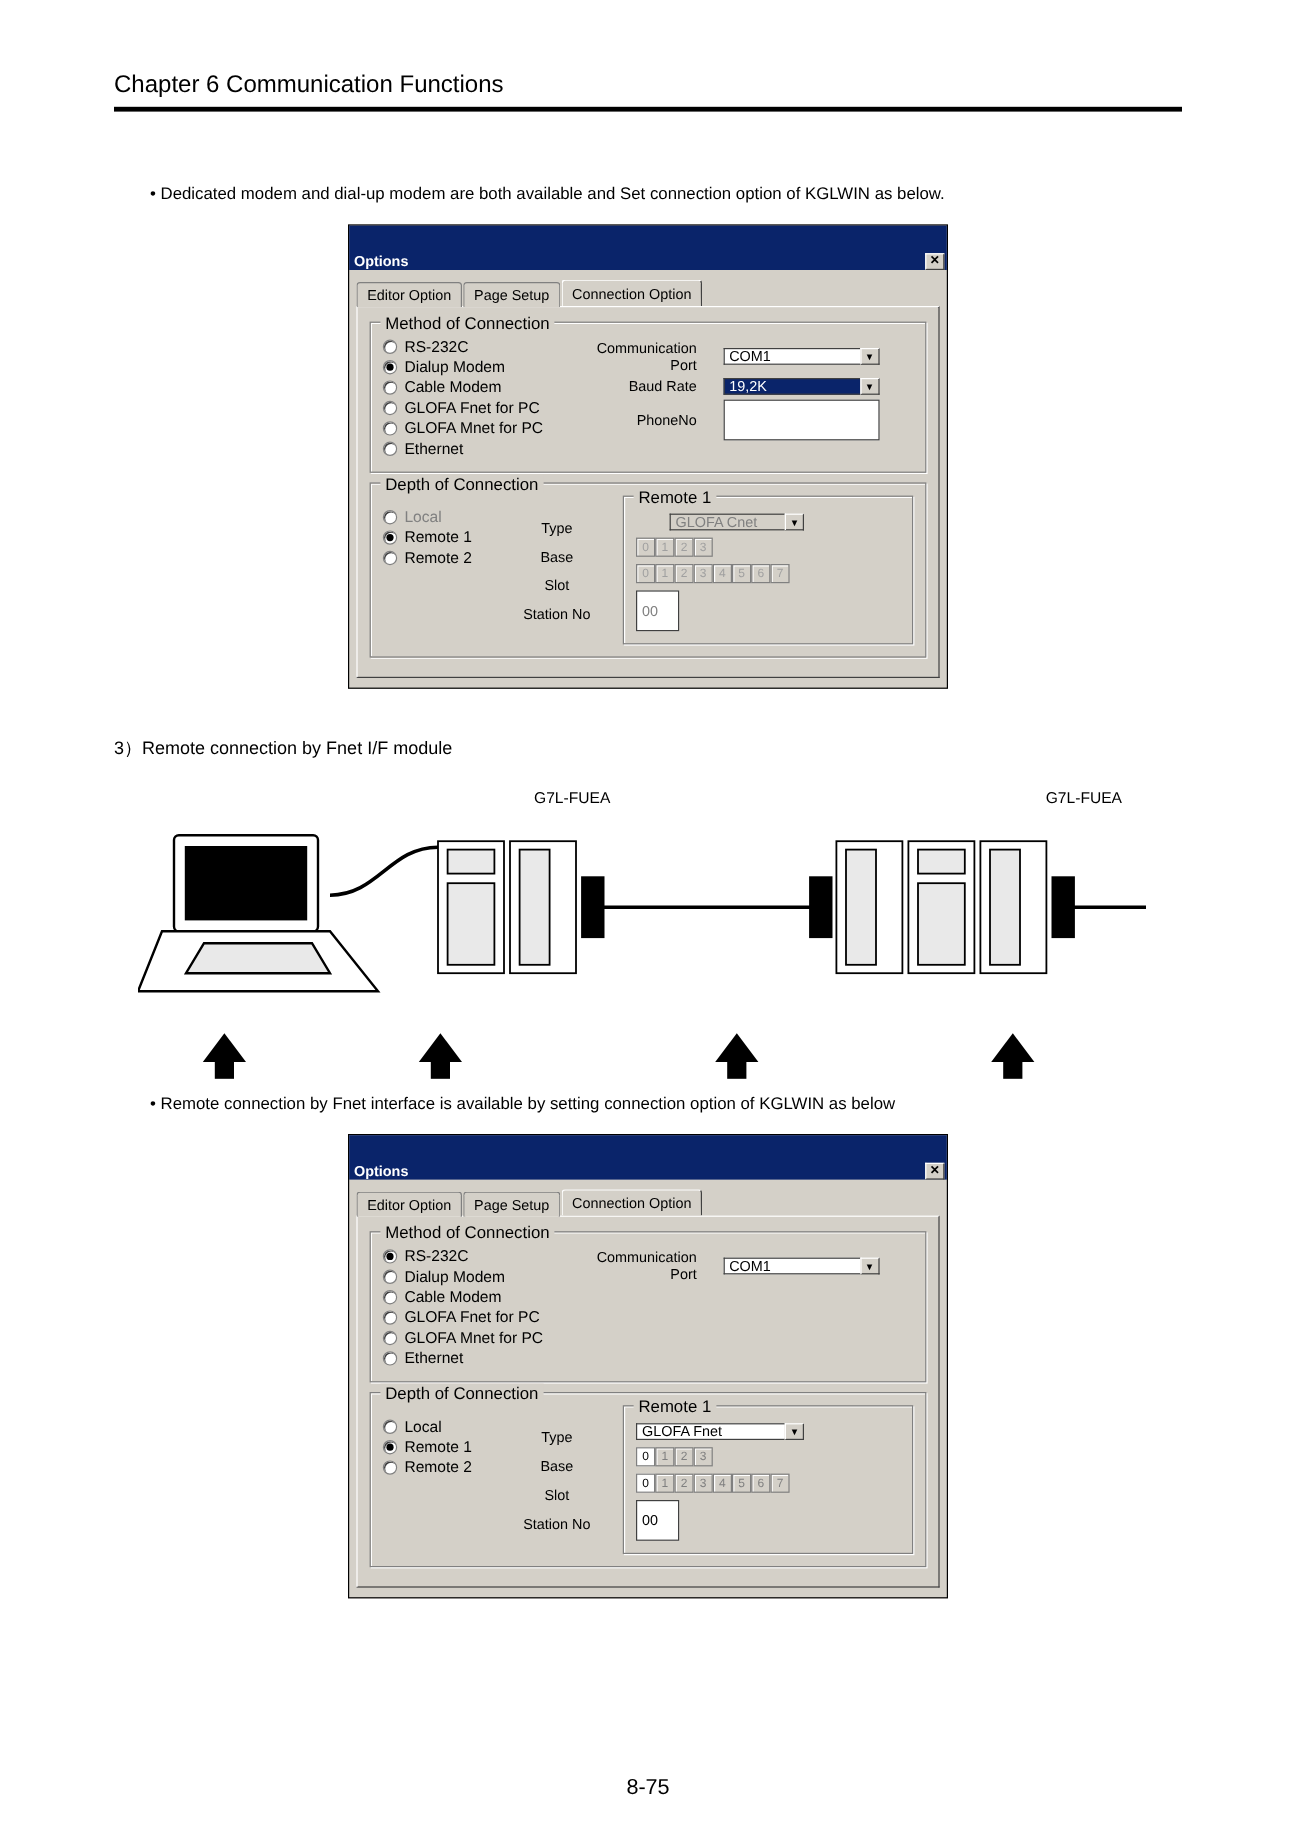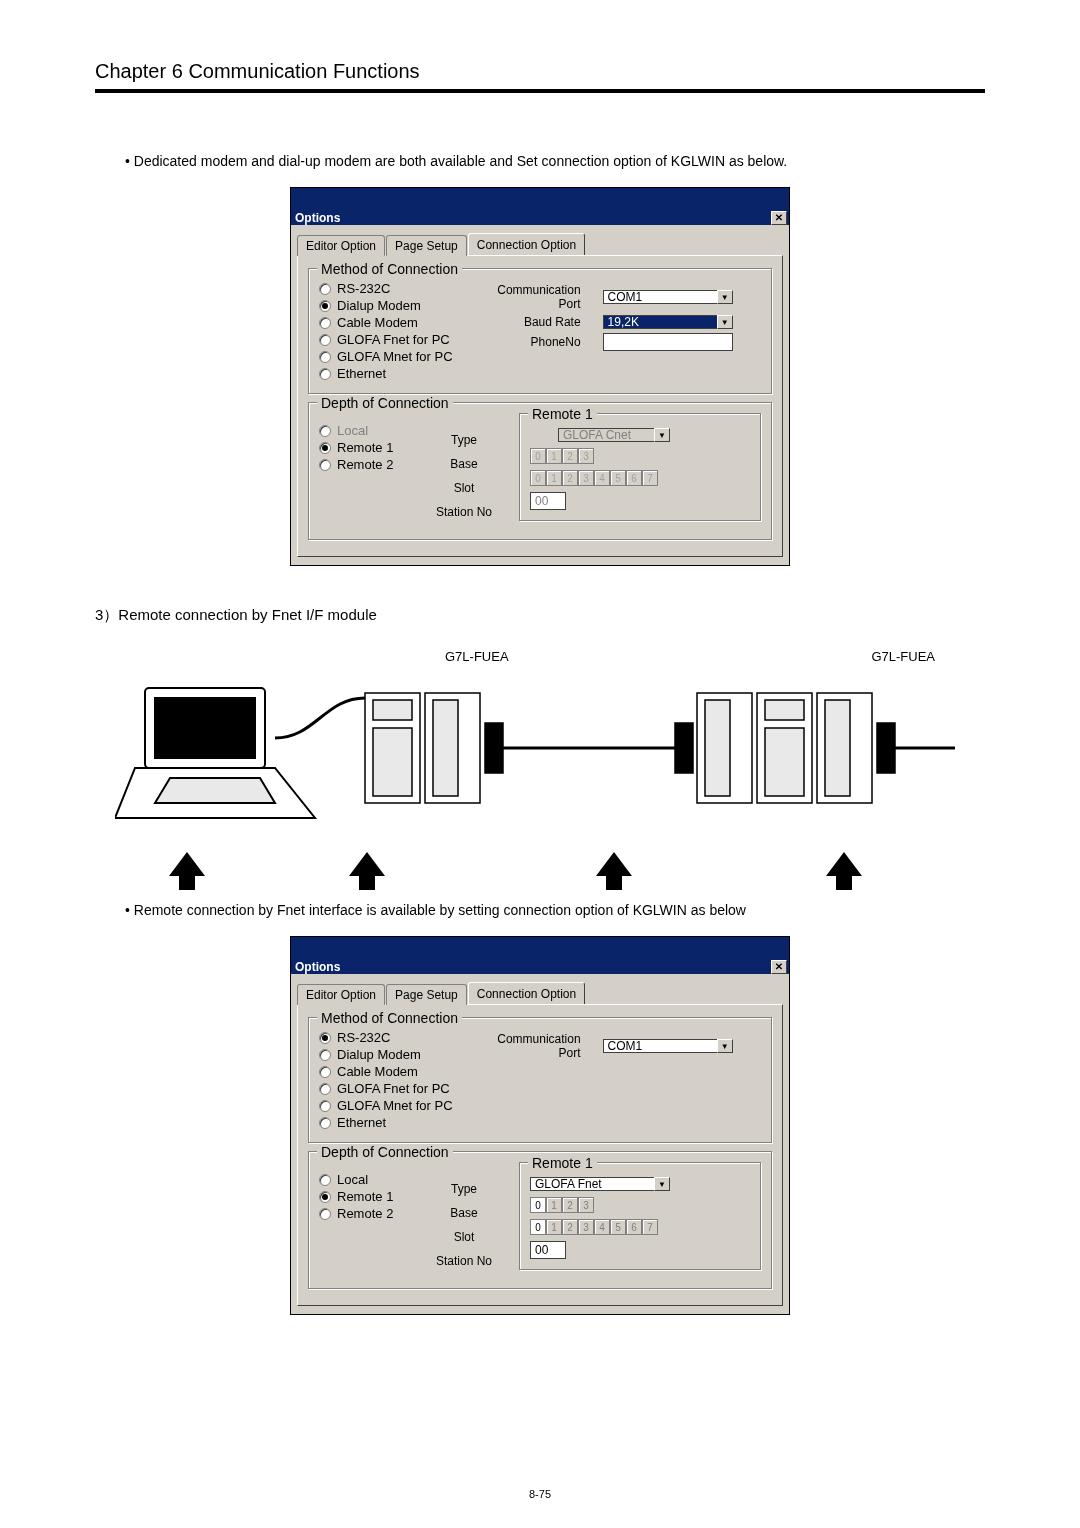--- a/index.html
+++ b/index.html
@@ -194,21 +194,21 @@
     display: flex;
     align-items: center;
     justify-content: center;
     font-size: 8px;
   }
   .text-input {
     height: 18px;
     width: 130px;
     border: 1px solid #404040;
     background: #fff;
-    padding: 0 4px;
+    padding: 16px 4px;
     font-size: 12px;
     display: flex;
     align-items: center;
   }
   .text-input.narrow { width: 36px; color: #808080; }
   .text-input.narrow2 { width: 36px; color: #000; background:#fff;}
   .depth-flex {
     display: flex;
     gap: 20px;
     align-items: flex-start;
@@ -277,21 +277,21 @@
     left: -8px;
     width: 16px;
     height: 14px;
     background: #000;
   }
   .page-num {
     position: absolute;
     bottom: 28px;
     left: 0; right: 0;
     text-align: center;
-    font-size: 11px;
+    font-size: 18px;
   }
 </style>
 </head>
 <body>
 
 <div class="chapter-title">Chapter 6    Communication Functions</div>
 
 <div class="bullet-line">• Dedicated modem and dial-up modem are both available and Set connection option of KGLWIN as below.</div>
 
 <div class="dialog-wrap">

